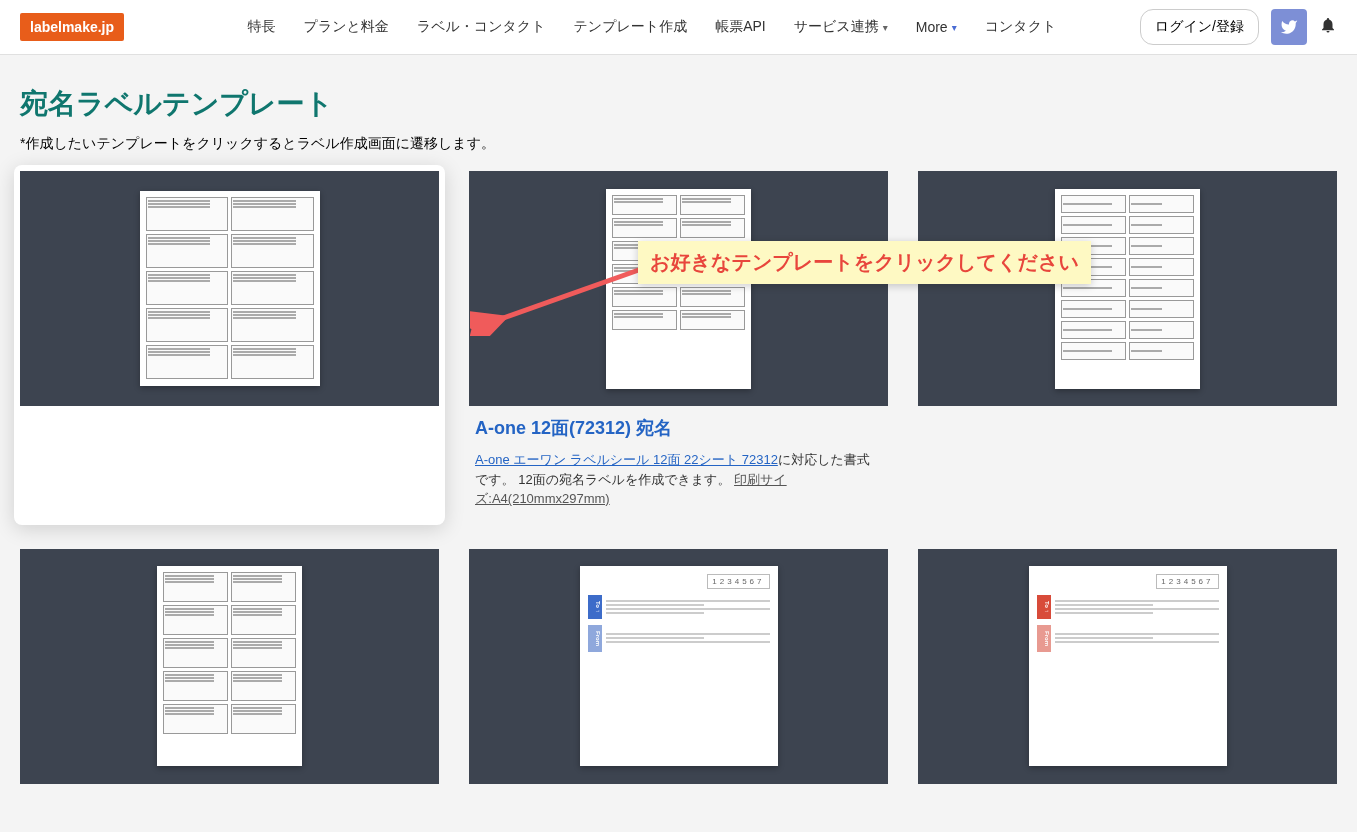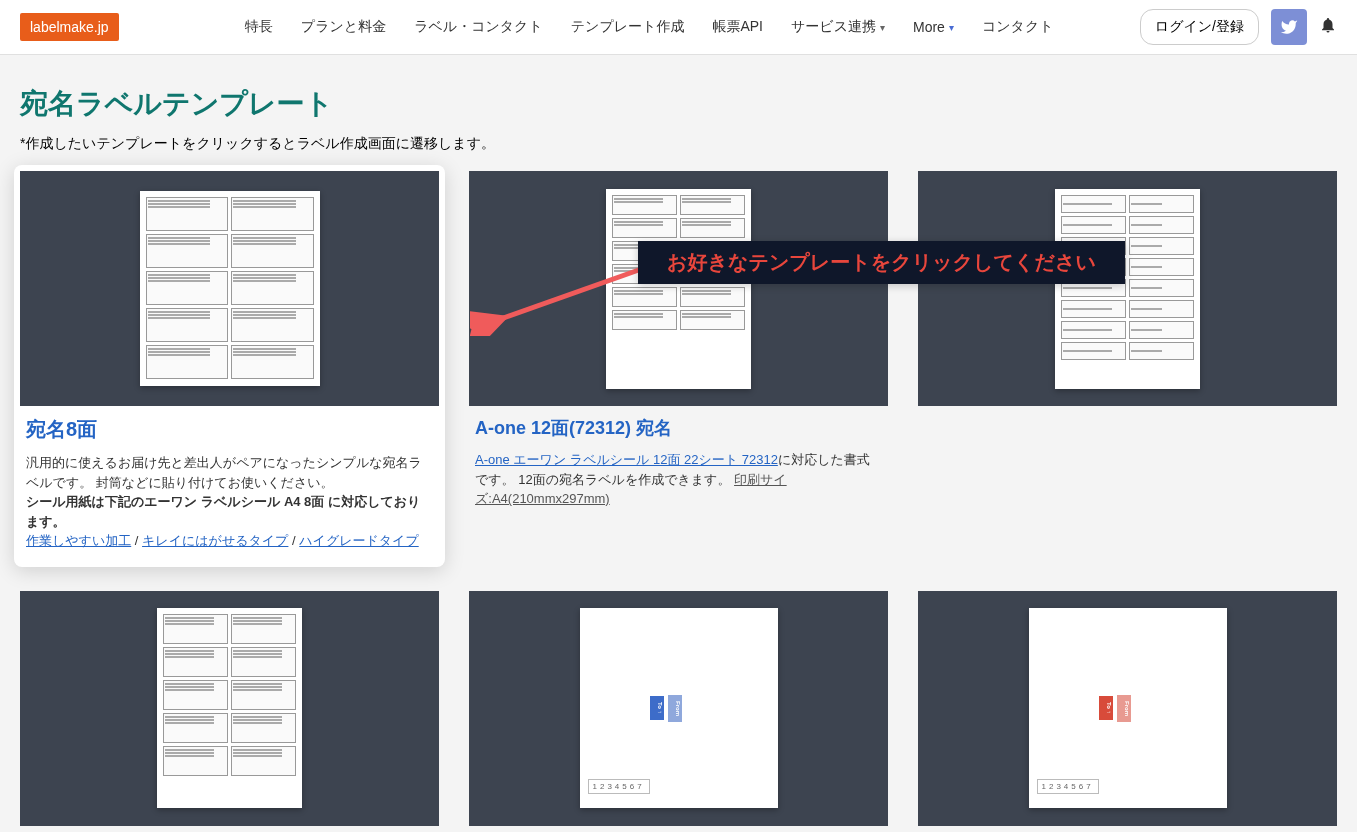--- a/index.html
+++ b/index.html
@@ -1,18 +1,18 @@
 <!DOCTYPE html>
 <html><head>
 <meta charset="utf-8">
 <style>
 * { margin: 0; padding: 0; box-sizing: border-box; }
 body { font-family: -apple-system, BlinkMacSystemFont, "Segoe UI", Helvetica, Arial, sans-serif; background: #f4f4f4; color: #333; width: 1357px; }
 .navbar { height: 55px; background: #fff; display: flex; align-items: center; padding: 0 20px; border-bottom: 1px solid #e0e0e0; }
-.logo { background: #e85d1a; color: #fff; padding: 6px 10px; font-size: 14px; font-weight: normal; border-radius: 2px; margin-right: 40px; }
+.logo { background: #e85d1a; color: #fff; padding: 6px 10px; font-size: 14px; font-weight: bold; border-radius: 2px; margin-right: 40px; }
 .nav-links { display: flex; gap: 28px; align-items: center; flex: 1; justify-content: center; text-align: center; }
 .nav-link { color: #333; font-size: 14px; text-decoration: none; display: flex; align-items: center; gap: 4px; }
 .nav-right { display: flex; align-items: center; gap: 12px; }
 .login-btn { background: #fff; border: 1px solid #ccc; padding: 8px 14px; font-size: 14px; border-radius: 13px; cursor: pointer; }
 .twitter-btn { background: #7d8fd6; width: 36px; height: 36px; border-radius: 4px; display: flex; align-items: center; justify-content: center; color: #fff; cursor: pointer; }
 .bell-icon { font-size: 18px; cursor: pointer; }
 .chevron { font-size: 10px; color: #666; }
 .chevron.blue { color: #4a6cd4; }
 .page { padding: 30px 20px 0 20px; }
 .page-title { font-size: 28px; font-weight: bold; color: #0f766e; margin-bottom: 12px; }
@@ -28,23 +28,23 @@
 .mini-label.tall { height: 34px; }
 .mini-label.bar { height: 18px; display: flex; align-items: center; }
 .mini-label .tline { height: 2px; background: #aaa; margin: 1px 0; width: 80%; }
 .card-body { padding: 10px 6px; }
 .card-title { color: #2464c4; font-size: 18px; font-weight: bold; margin-bottom: 10px; }
 .card-sub-title { color: #2464c4; font-size: 20px; font-weight: bold; margin-bottom: 10px; }
 .card-desc { font-size: 13px; line-height: 1.5; color: #333; }
 .link { color: #2464c4; text-decoration: underline; }
 .bold { font-weight: bold; }
 .size-link { color: #555; text-decoration: underline; }
-.callout { position: absolute; top: 70px; left: 618px; background: #0f172a; color: #e8463c; font-size: 20px; font-weight: bold; padding: 8px 29px; white-space: nowrap; z-index: 10; box-shadow: 0 2px 8px rgba(0,0,0,0.2); }
+.callout { position: absolute; top: 70px; left: 618px; background: #fef9c3; color: #e8463c; font-size: 20px; font-weight: bold; padding: 8px 12px; white-space: nowrap; z-index: 10; box-shadow: 0 2px 8px rgba(0,0,0,0.2); }
 .arrow-svg { position: absolute; top: 85px; left: 450px; z-index: 9; pointer-events: none; }
-.ship-thumb { background:#fff; width:198px; height:200px; box-shadow:0 2px 6px rgba(0,0,0,0.3); padding:8px; display:flex; flex-direction:row; overflow:hidden; font-size:5px; color:#555; }
+.ship-thumb { background:#fff; width:198px; height:200px; box-shadow:0 2px 6px rgba(0,0,0,0.3); padding:8px; display:flex; flex-direction:column; overflow:hidden; font-size:5px; color:#555; }
 .ship-from-row { display:flex; align-items:center; gap:4px; }
 .ship-tag { width:14px; writing-mode:vertical-rl; text-align:center; font-size:6px; color:#fff; padding:6px 1px; font-weight:bold; }
 .ship-tag.to { background:#3d6cc9; }
 .ship-tag.from { background:#8fa8dc; }
 .ship-tag.to-red { background:#d84b3a; }
 .ship-tag.from-red { background:#e89a91; }
 .ship-lines { flex:1; }
 .ship-lines .l { height:2px; background:#ccc; margin:2px 0; }
 .ship-lines .l.s { width:60%; }
 .num-box { border:1px solid #bbb; padding:2px 4px; font-size:8px; letter-spacing:3px; align-self:flex-end; margin-bottom:6px; color:#666; }
@@ -159,28 +159,20 @@
                 <div class="tline"></div>
               </div>
               <div class="mini-label tall">
                 <div class="tline"></div>
                 <div class="tline"></div>
                 <div class="tline"></div>
               </div>
             </div>
         </div>
       </div>
-      <div class="card-body">
-        <div class="card-sub-title">宛名8面</div>
-        <div class="card-desc">
-          <span>汎用的に使えるお届け先と差出人がペアになったシンプルな宛名ラベルです。 封筒などに貼り付けてお使いください。</span><br>
-          <span class="bold">シール用紙は下記のエーワン ラベルシール A4 8面 に対応しております。</span><br>
-          <a class="link">作業しやすい加工</a><span> / </span><a class="link">キレイにはがせるタイプ</a><span> / </span><a class="link">ハイグレードタイプ</a>
-        </div>
-      </div>
     </div>
 
     <div class="card">
       <div class="thumb">
         <div class="thumb-inner">
           <div class="label-row">
               <div class="mini-label">
                 <div class="tline"></div>
                 <div class="tline"></div>
               </div>

